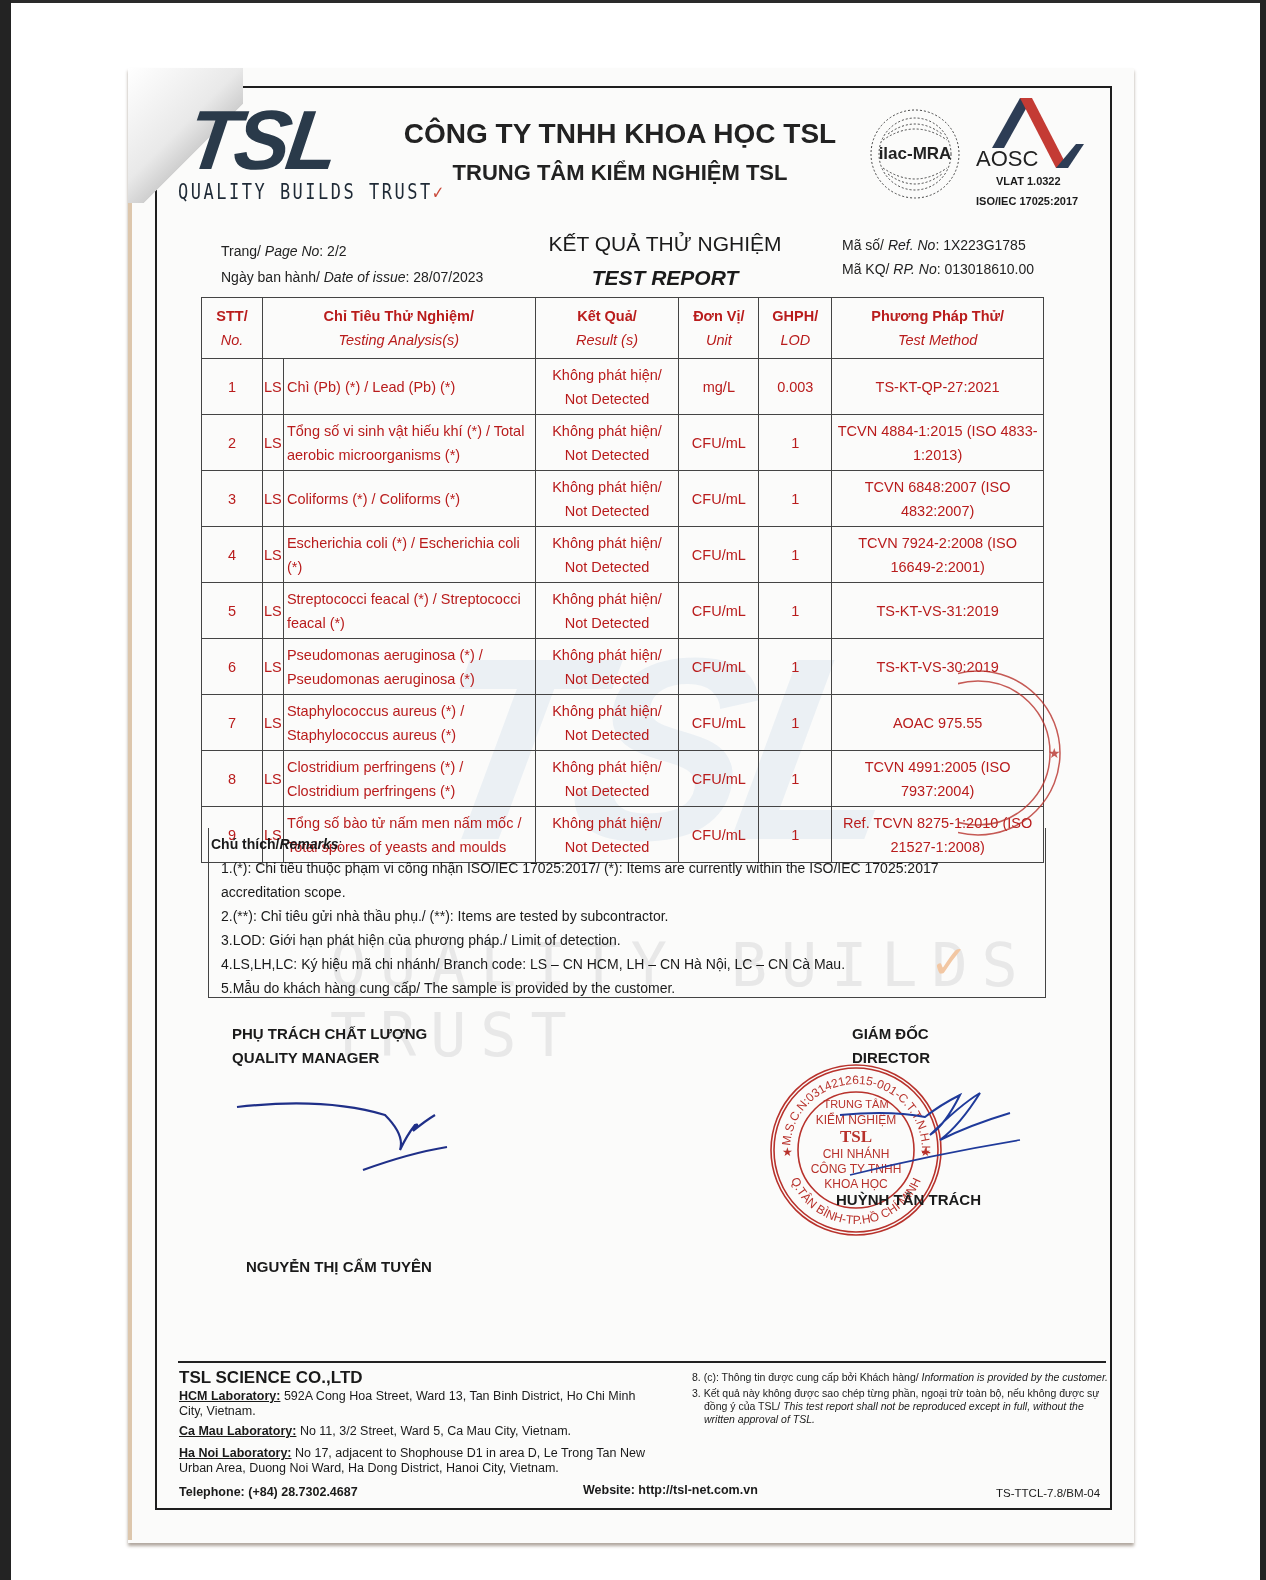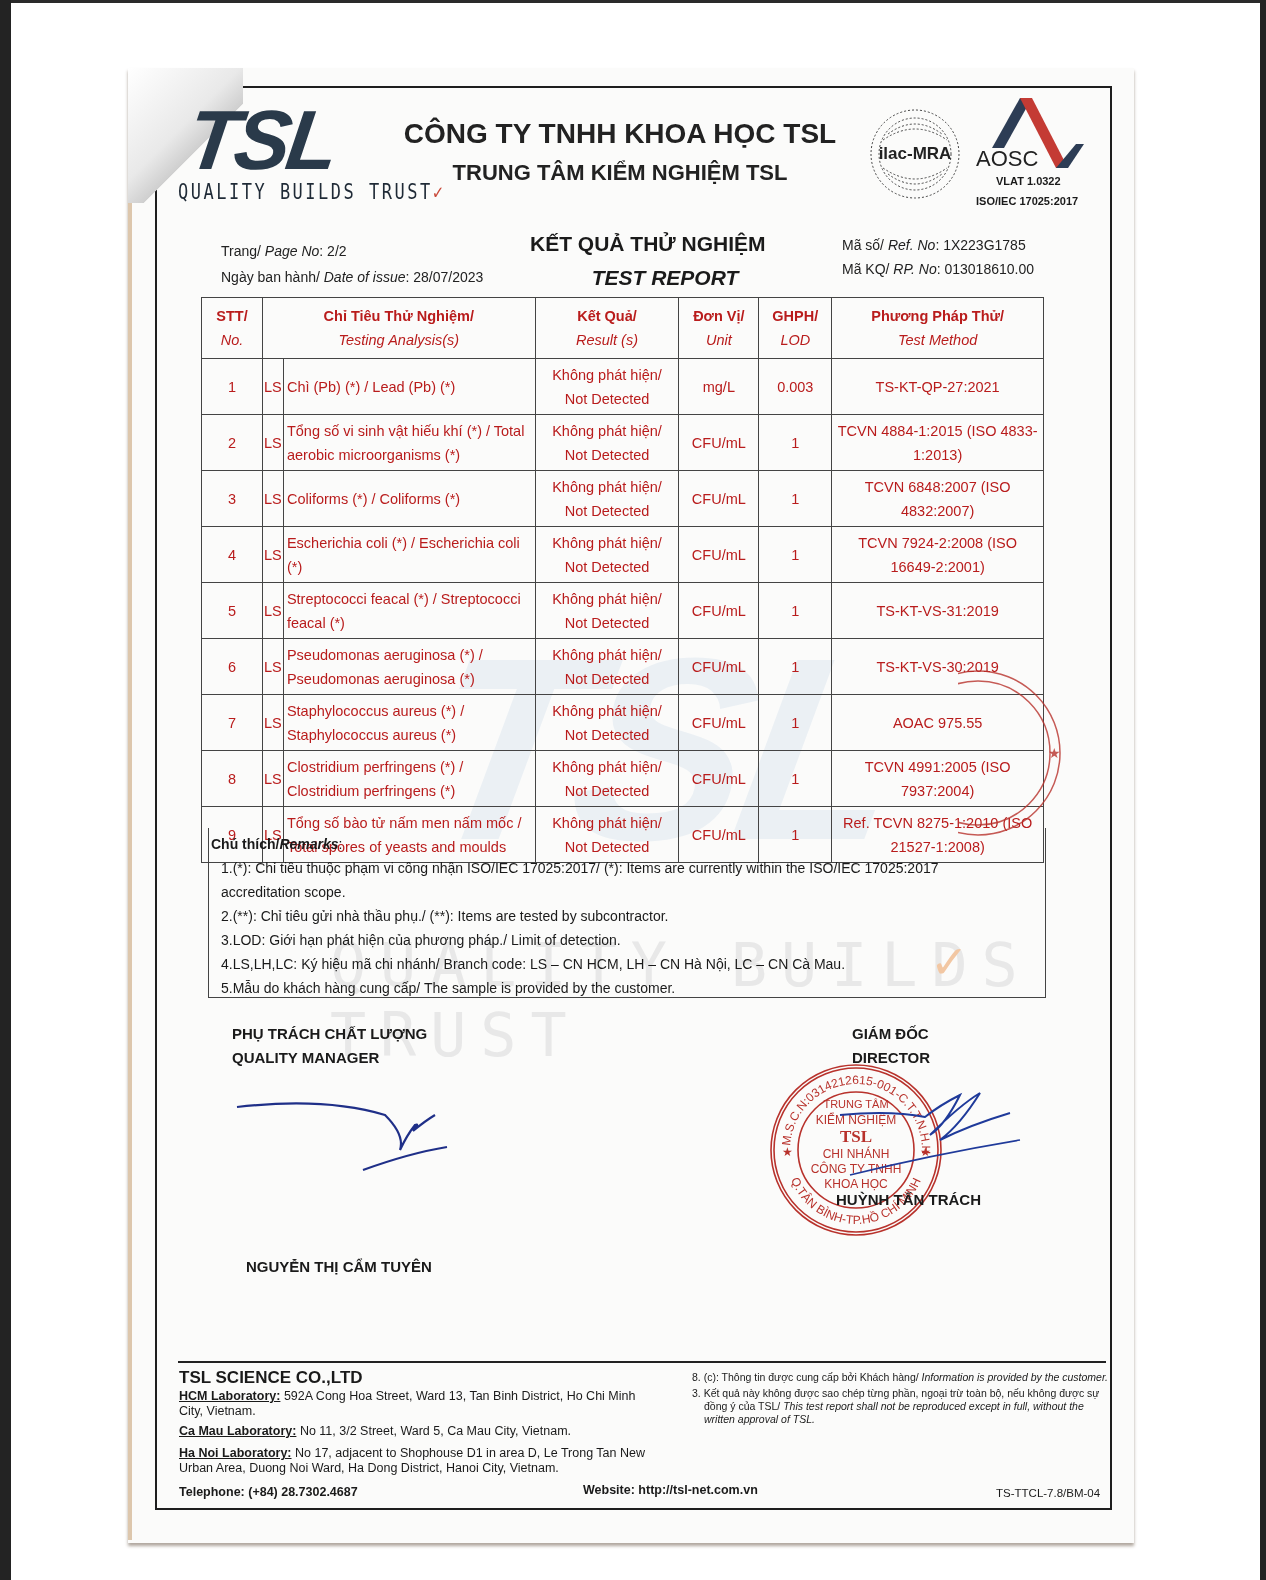--- a/index.html
+++ b/index.html
@@ -36,21 +36,21 @@
   .center-name { position:absolute; left:400px; top:160px; width:440px; text-align:center; font-size:22px; font-weight:bold; color:#222; }
 
   .ilac { position:absolute; left:868px; top:108px; width:94px; height:92px; }
   .aosc { position:absolute; left:972px; top:96px; width:112px; height:118px; }
   .aosc-name { position:absolute; left:976px; top:146px; font-size:22px; color:#222; }
   .aosc-vlat { position:absolute; left:996px; top:175px; font-size:11px; font-weight:bold; }
   .aosc-iso { position:absolute; left:976px; top:195px; font-size:11px; font-weight:bold; }
 
   .meta { position:absolute; font-size:14px; color:#222; }
   .meta i { font-style:italic; }
-  .title-vn { position:absolute; left:530px; top:232px; width:270px; font-size:21px; font-weight:bold; }
+  .title-vn { position:absolute; left:530px; top:232px; width:270px; text-align:center; font-size:21px; font-weight:normal; }
   .title-en { position:absolute; left:530px; top:266px; width:270px; text-align:center; font-size:21px; font-weight:bold; font-style:italic; }
 
   
   table.results {
     position:absolute; left:201px; top:297px; width:843px; border-collapse:collapse;
     font-size:14.5px; color:#b91c1c;
   }
   table.results td, table.results th {
     border:1px solid #444; text-align:center; vertical-align:middle; padding:2px 3px; line-height:24px;
   }

